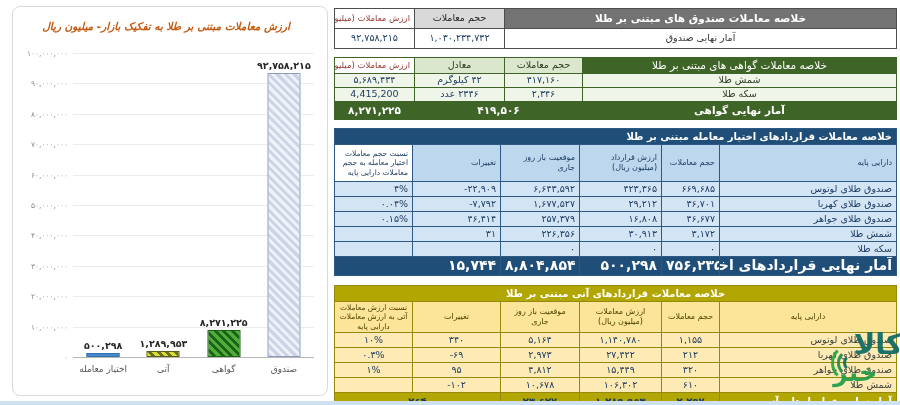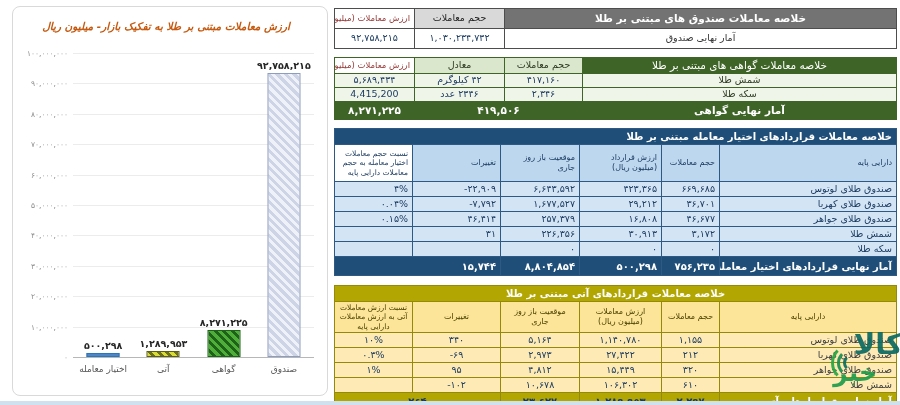--- a/index.html
+++ b/index.html
@@ -49,21 +49,21 @@
   .t-cert .hdr-val{background:#fff;color:#943634;font-size:8.5px;height:15px;}
   .t-cert .lbl{color:#2f3b22;}
   .t-cert .total td{background:#3f6428;color:#fff;font-weight:bold;font-size:10.5px;height:17px;}
 
   
   .t-opt{margin-bottom:9px;}
   .t-opt td{border:1px solid #2e5984;background:#d3e5f4;height:14px;text-align:right;}
   .t-opt .title td{background:#1f4e79;color:#fff;font-weight:bold;font-size:10px;height:15px;}
   .t-opt .hdr td{background:#bdd7ee;color:#17375e;font-size:8px;height:36px;}
   .t-opt .hdr .hdr-ratio{background:#fff;font-size:7.5px;}
-  .t-opt .total td{background:#1f4e79;color:#fff;font-weight:bold;font-size:10px;height:18px;}
+  .t-opt .total td{background:#1f4e79;color:#fff;font-weight:bold;font-size:14px;height:18px;}
 
   
   .t-fut td{border:1px solid #94890a;background:#fdeab4;height:14px;}
   .t-fut .title td{background:#b1a602;color:#fff;font-weight:bold;font-size:10px;height:15px;}
   .t-fut .hdr td{background:#fce598;color:#4a4200;font-size:8px;height:30px;}
   .t-fut .hdr .hdr-ratio{font-size:7.5px;}
   .t-fut .asset{color:#3d3d3d;}
   .t-fut .total td{background:#b1a602;font-weight:bold;font-size:10px;height:17px;}
   .t-fut .total .lbl{color:#fff;}
   .t-fut .total .num{color:#17375e;}

